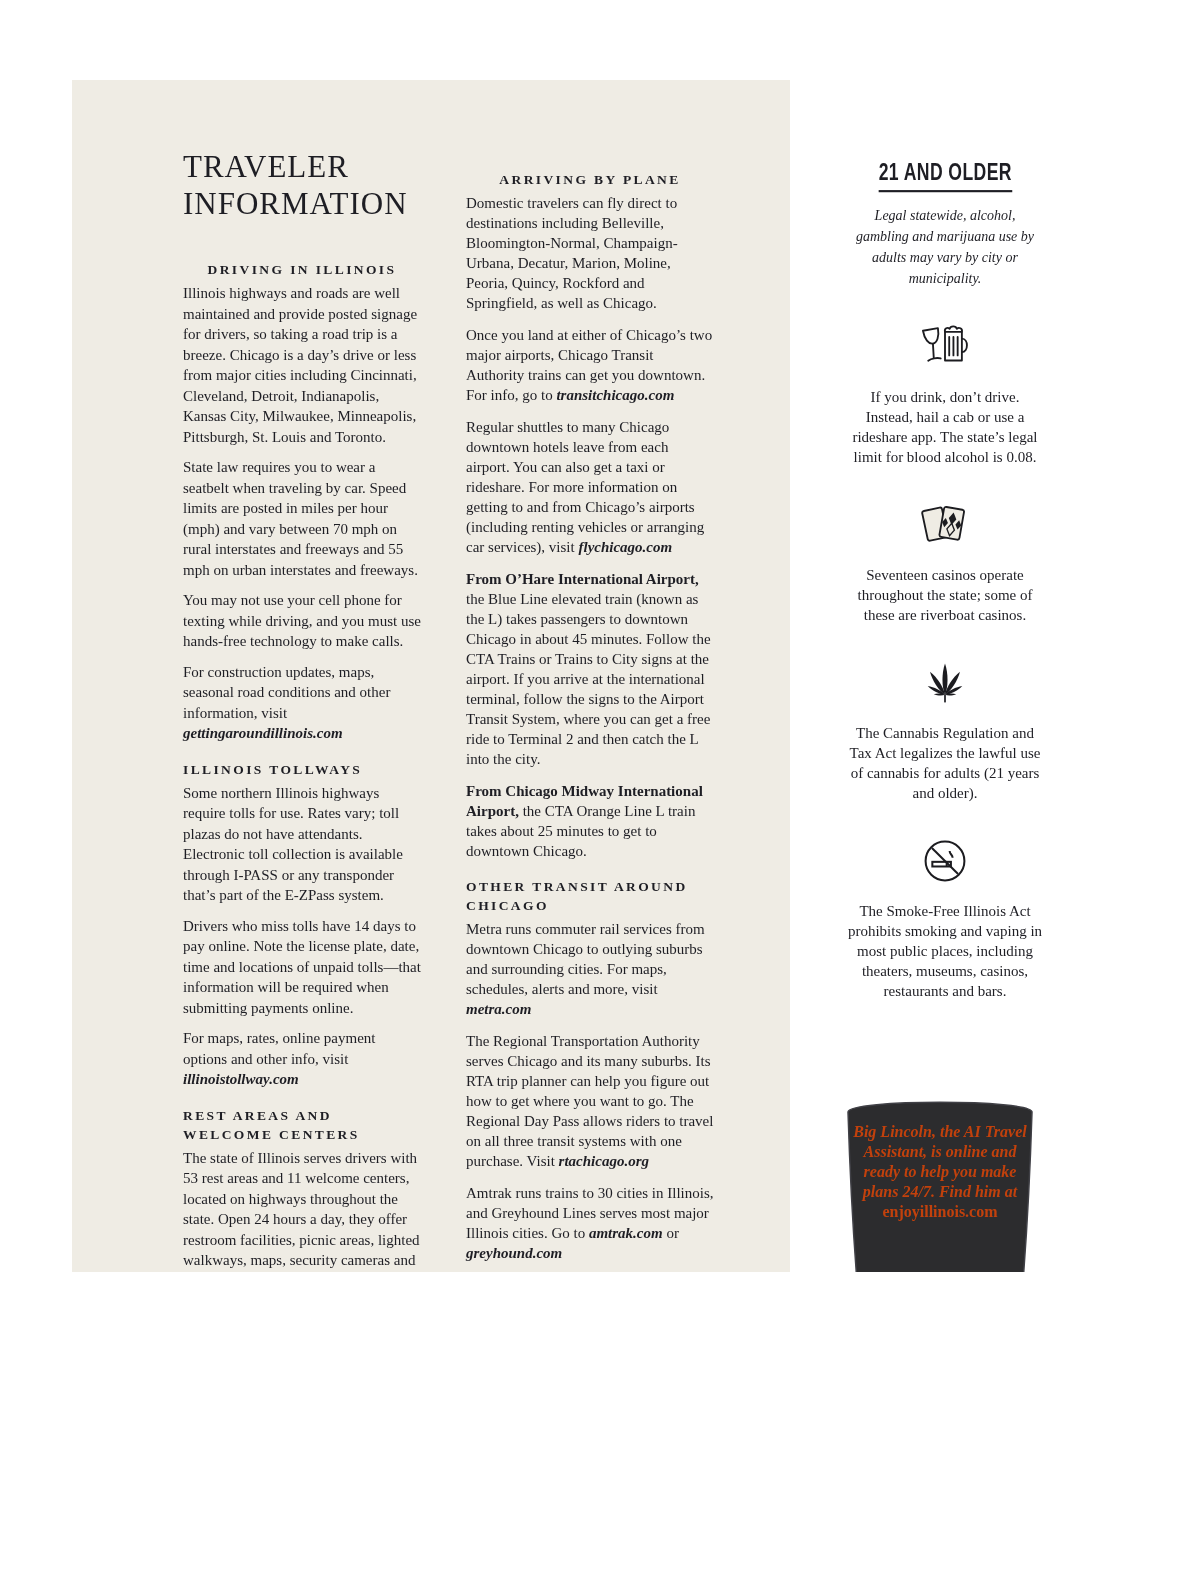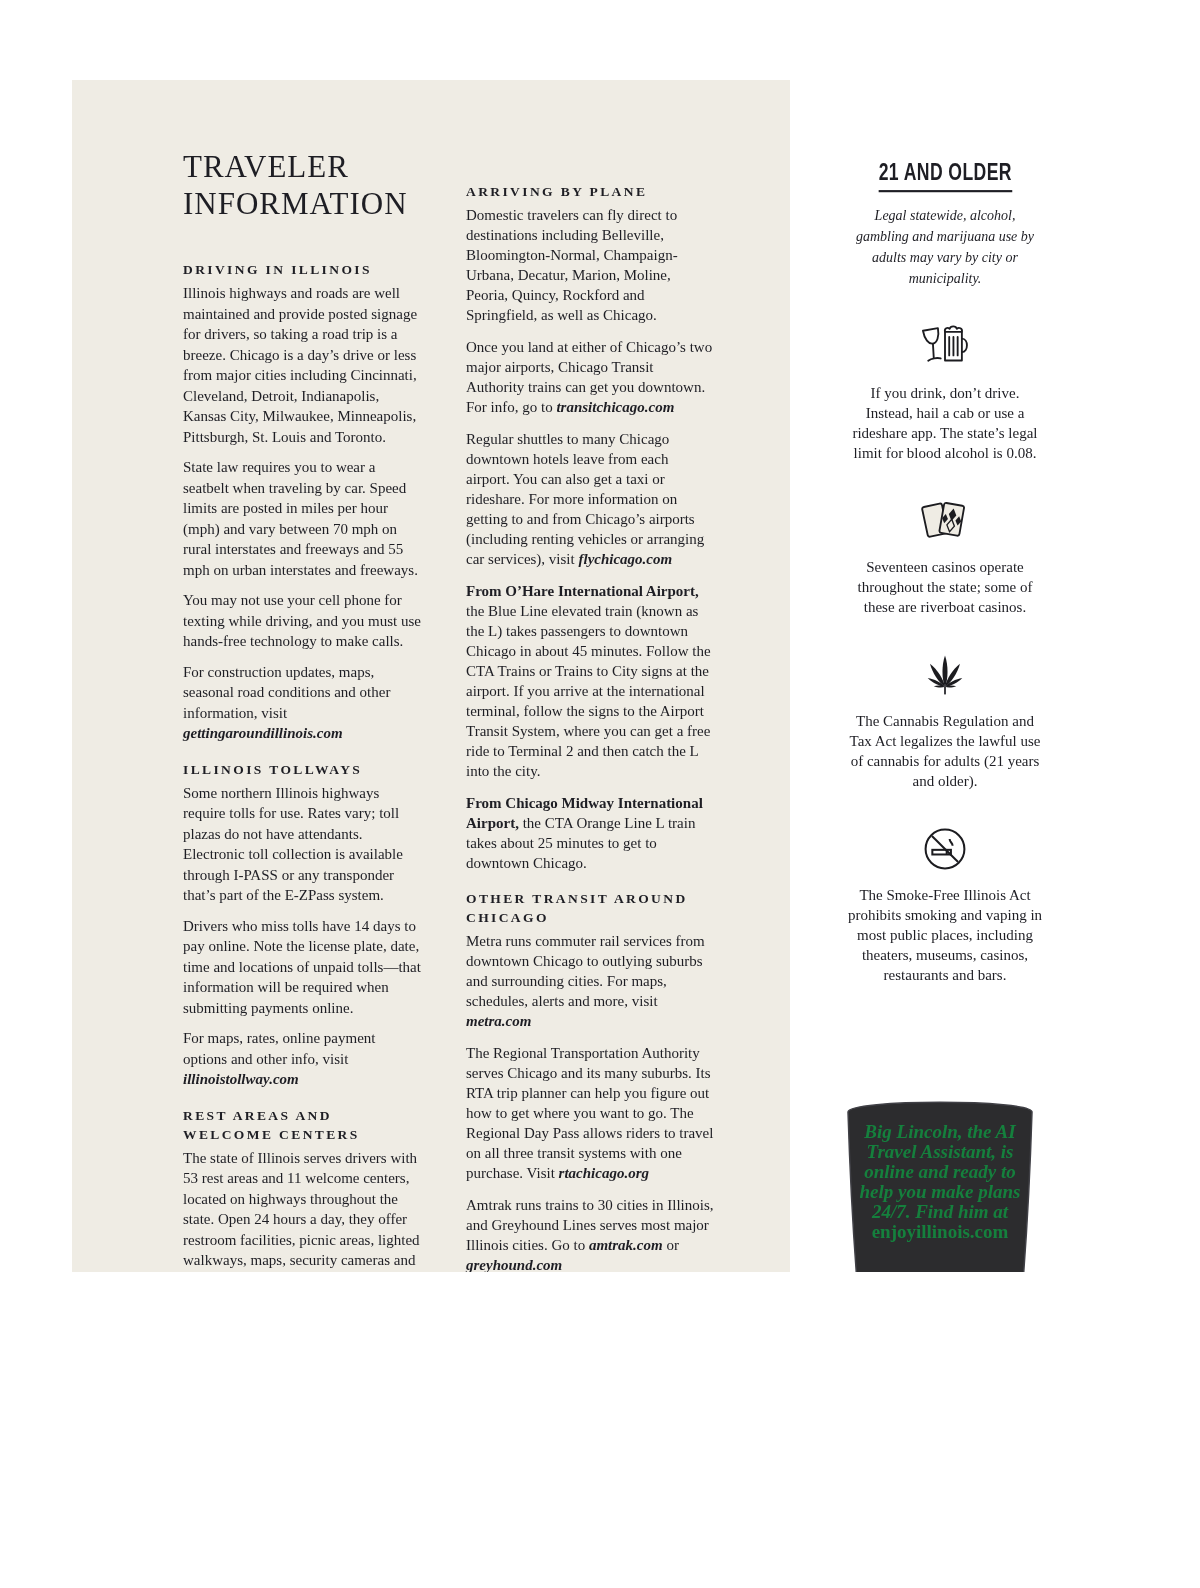--- a/index.html
+++ b/index.html
@@ -14,46 +14,46 @@
   }
   .col { position: absolute; }
   .col-left { left: 183px; top: 148px; width: 238px; }
   .col-mid  { left: 466px; top: 170px; width: 248px; }
   .title { font-size: 31px; line-height: 37px; letter-spacing: 1px; font-weight: normal; margin-bottom: 38px; }
   .title span { display: block; }
   .heading {
     font-size: 13.5px; font-weight: bold; letter-spacing: 2.4px;
     margin: 16px 0 4px 0; line-height: 19px;
   }
-  .heading.first { margin-top: 12px; }
+  .heading.first { margin-top: 0; text-align: center; }
   .col-left p.body { font-size: 15px; line-height: 20.5px; margin: 0 0 10px 0; }
   .col-mid  p.body { font-size: 15px; line-height: 20px; margin: 0 0 12px 0; }
   .lk { font-weight: bold; font-style: italic; text-align: center; }
   .lead { font-weight: bold; }
 
   
   .sidebar { position: absolute; left: 843px; top: 160px; width: 204px; text-align: center; }
   .sb-heading-wrap { text-align: center; margin-bottom: 14px; }
   .sb-heading {
     display: inline-block; font-family: "Liberation Sans", sans-serif;
     font-weight: 700; font-size: 22px; letter-spacing: 0.5px;
     transform: scale(0.8, 1.08); transform-origin: center;
     border-bottom: 2.5px solid #1e1e24; padding-bottom: 3px;
   }
   .sb-intro { font-style: italic; font-size: 14px; line-height: 21px; margin: 0 auto; width: 186px; }
   .sb-item { margin-top: 30px; }
   .sb-item .icon { display: block; margin: 0 auto 8px auto; width: 54px; height: 56px; }
-  .sb-item p { font-size: 15px; line-height: 20px; width: 196px; margin: 0 auto; }
+  .sb-item p { font-size: 15px; line-height: 20px; width: 196px; margin: 12px auto; }
 
   
   .lincoln { position: absolute; left: 790px; top: 1096px; width: 300px; height: 500px; }
   .hat-text {
     position: absolute; left: 852px; top: 1122px; width: 176px;
-    color: #15803d; font-style: italic; text-align: center;
-    font-size: 19px; line-height: 20px; font-weight: bold;
+    color: #c2410c; font-style: italic; text-align: center;
+    font-size: 16px; line-height: 20px; font-weight: bold;
   }
   .hat-text .hl { font-style: normal; font-weight: bold; }
 
   .footer { position: absolute; left: 183px; top: 1520px; font-size: 15px; font-weight: bold; }
 </style>
 </head>
 <body>
 
 <div class="page">
   <div class="panel"></div>

